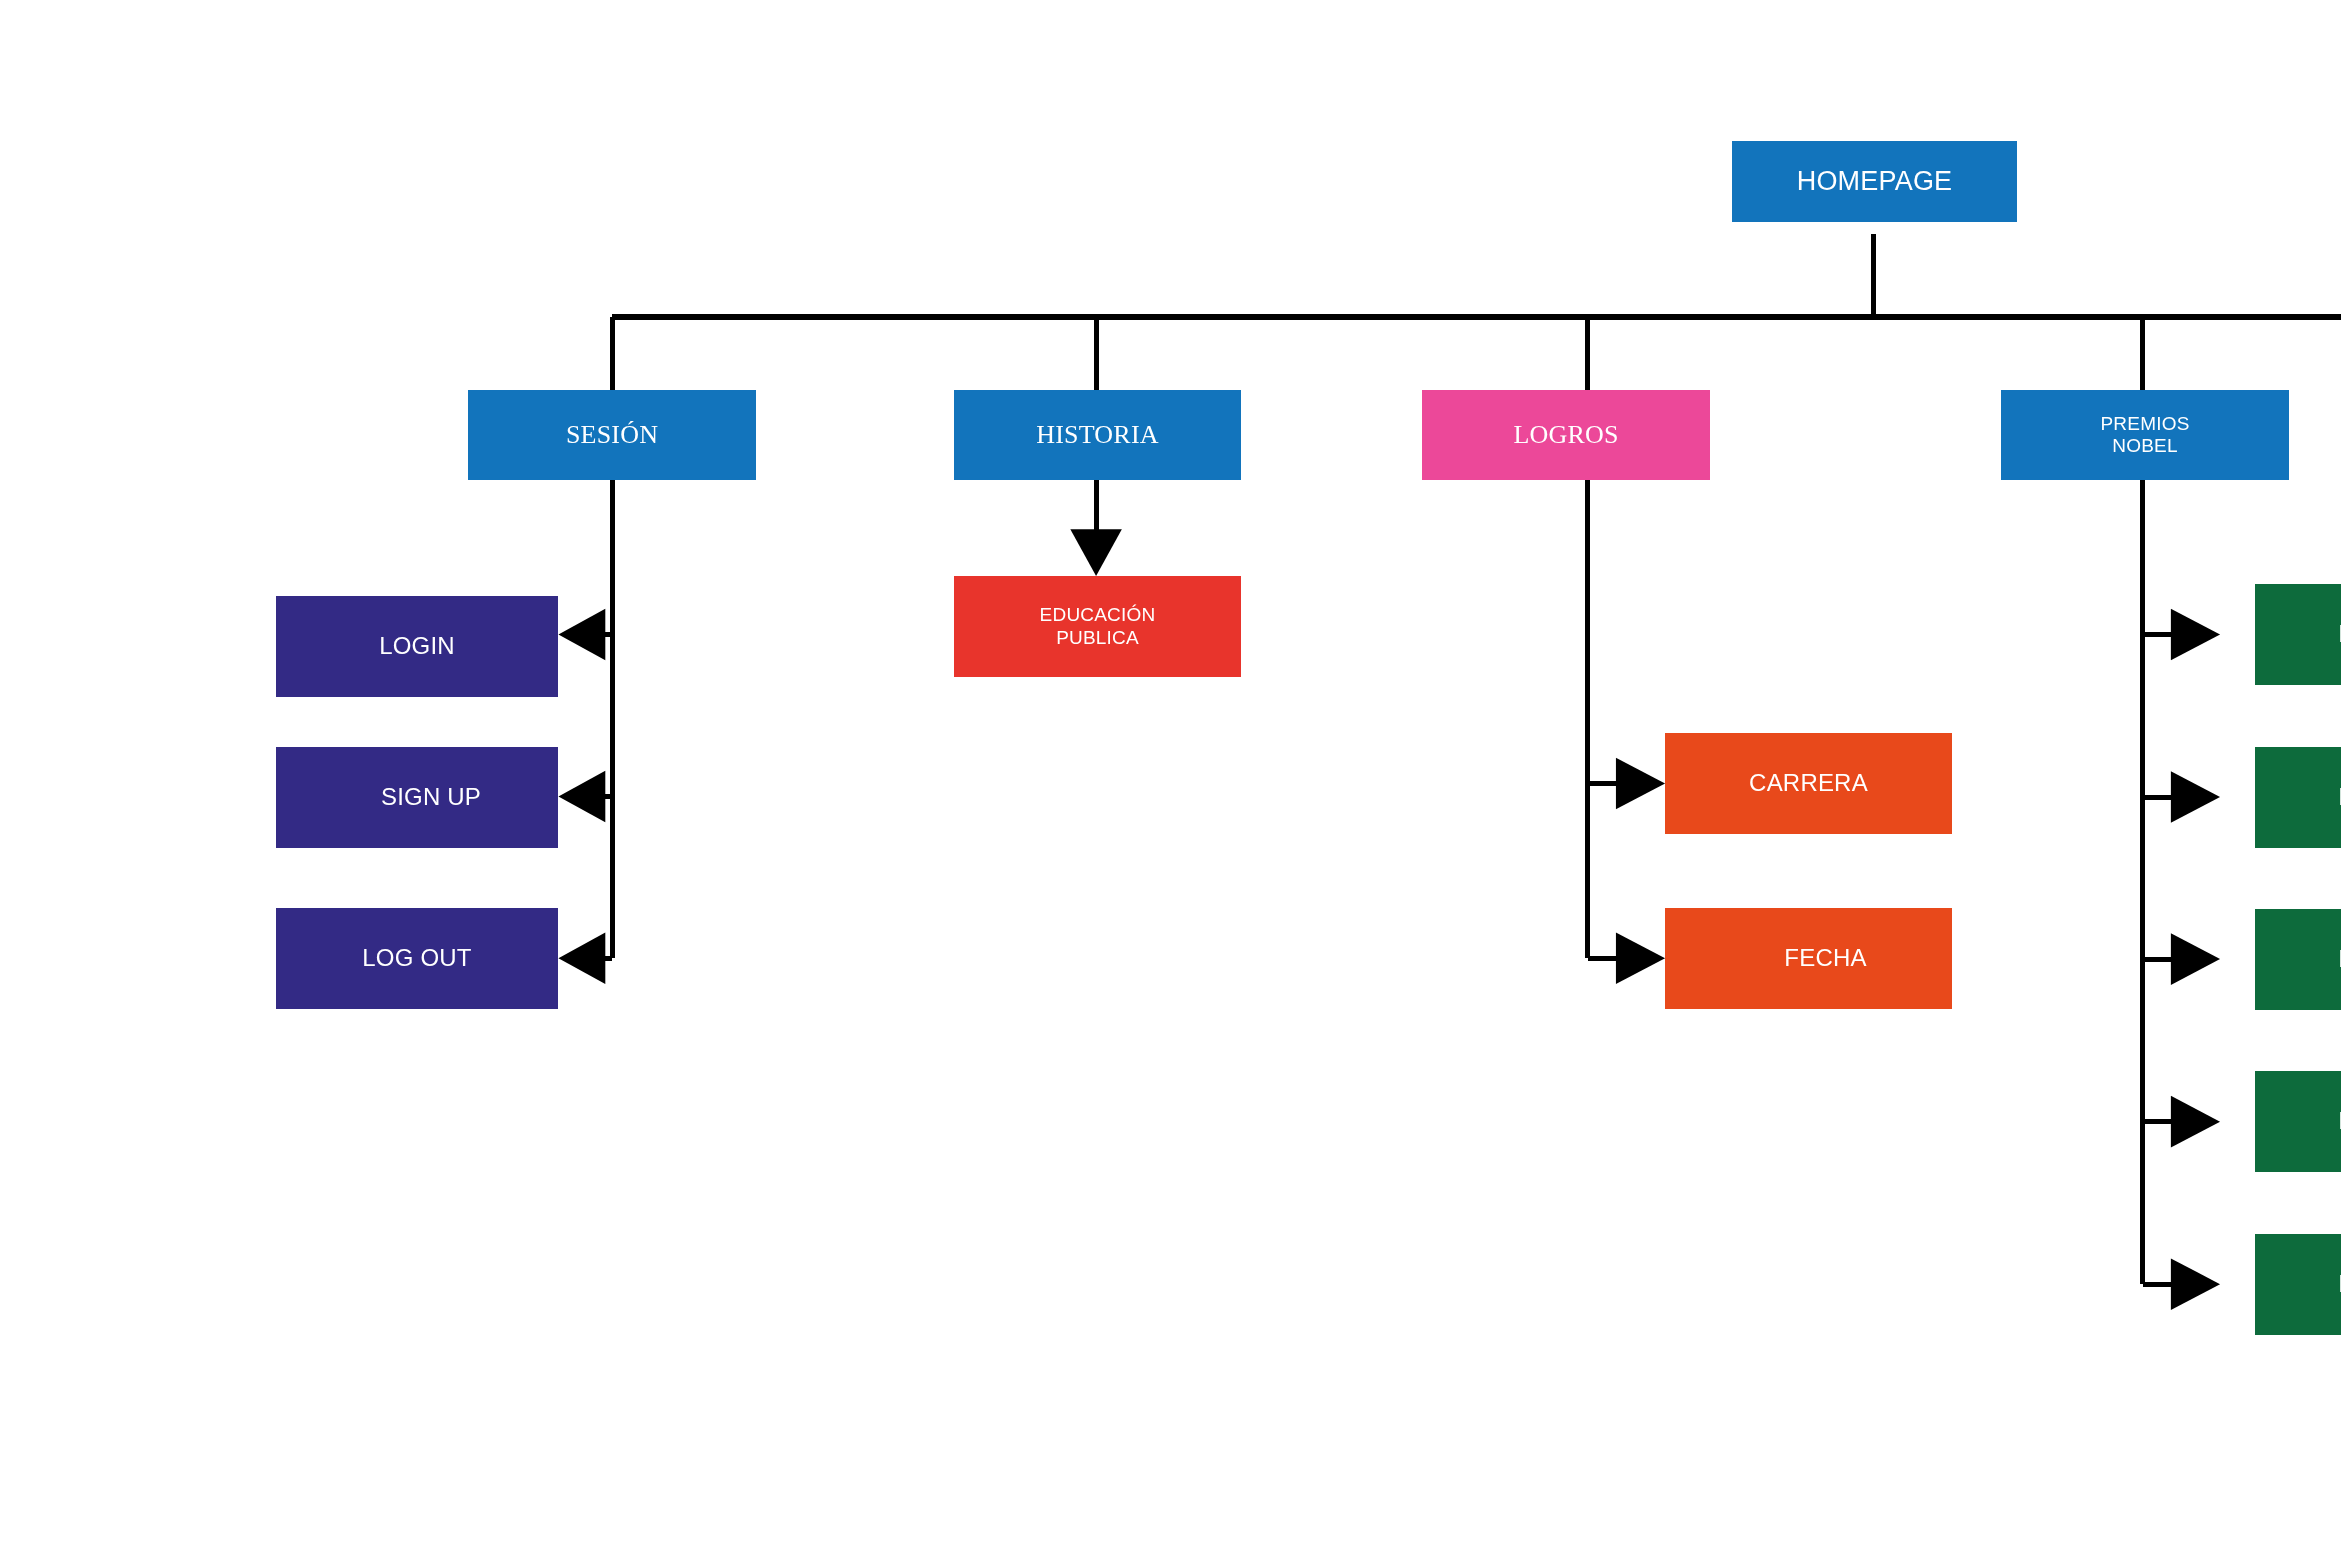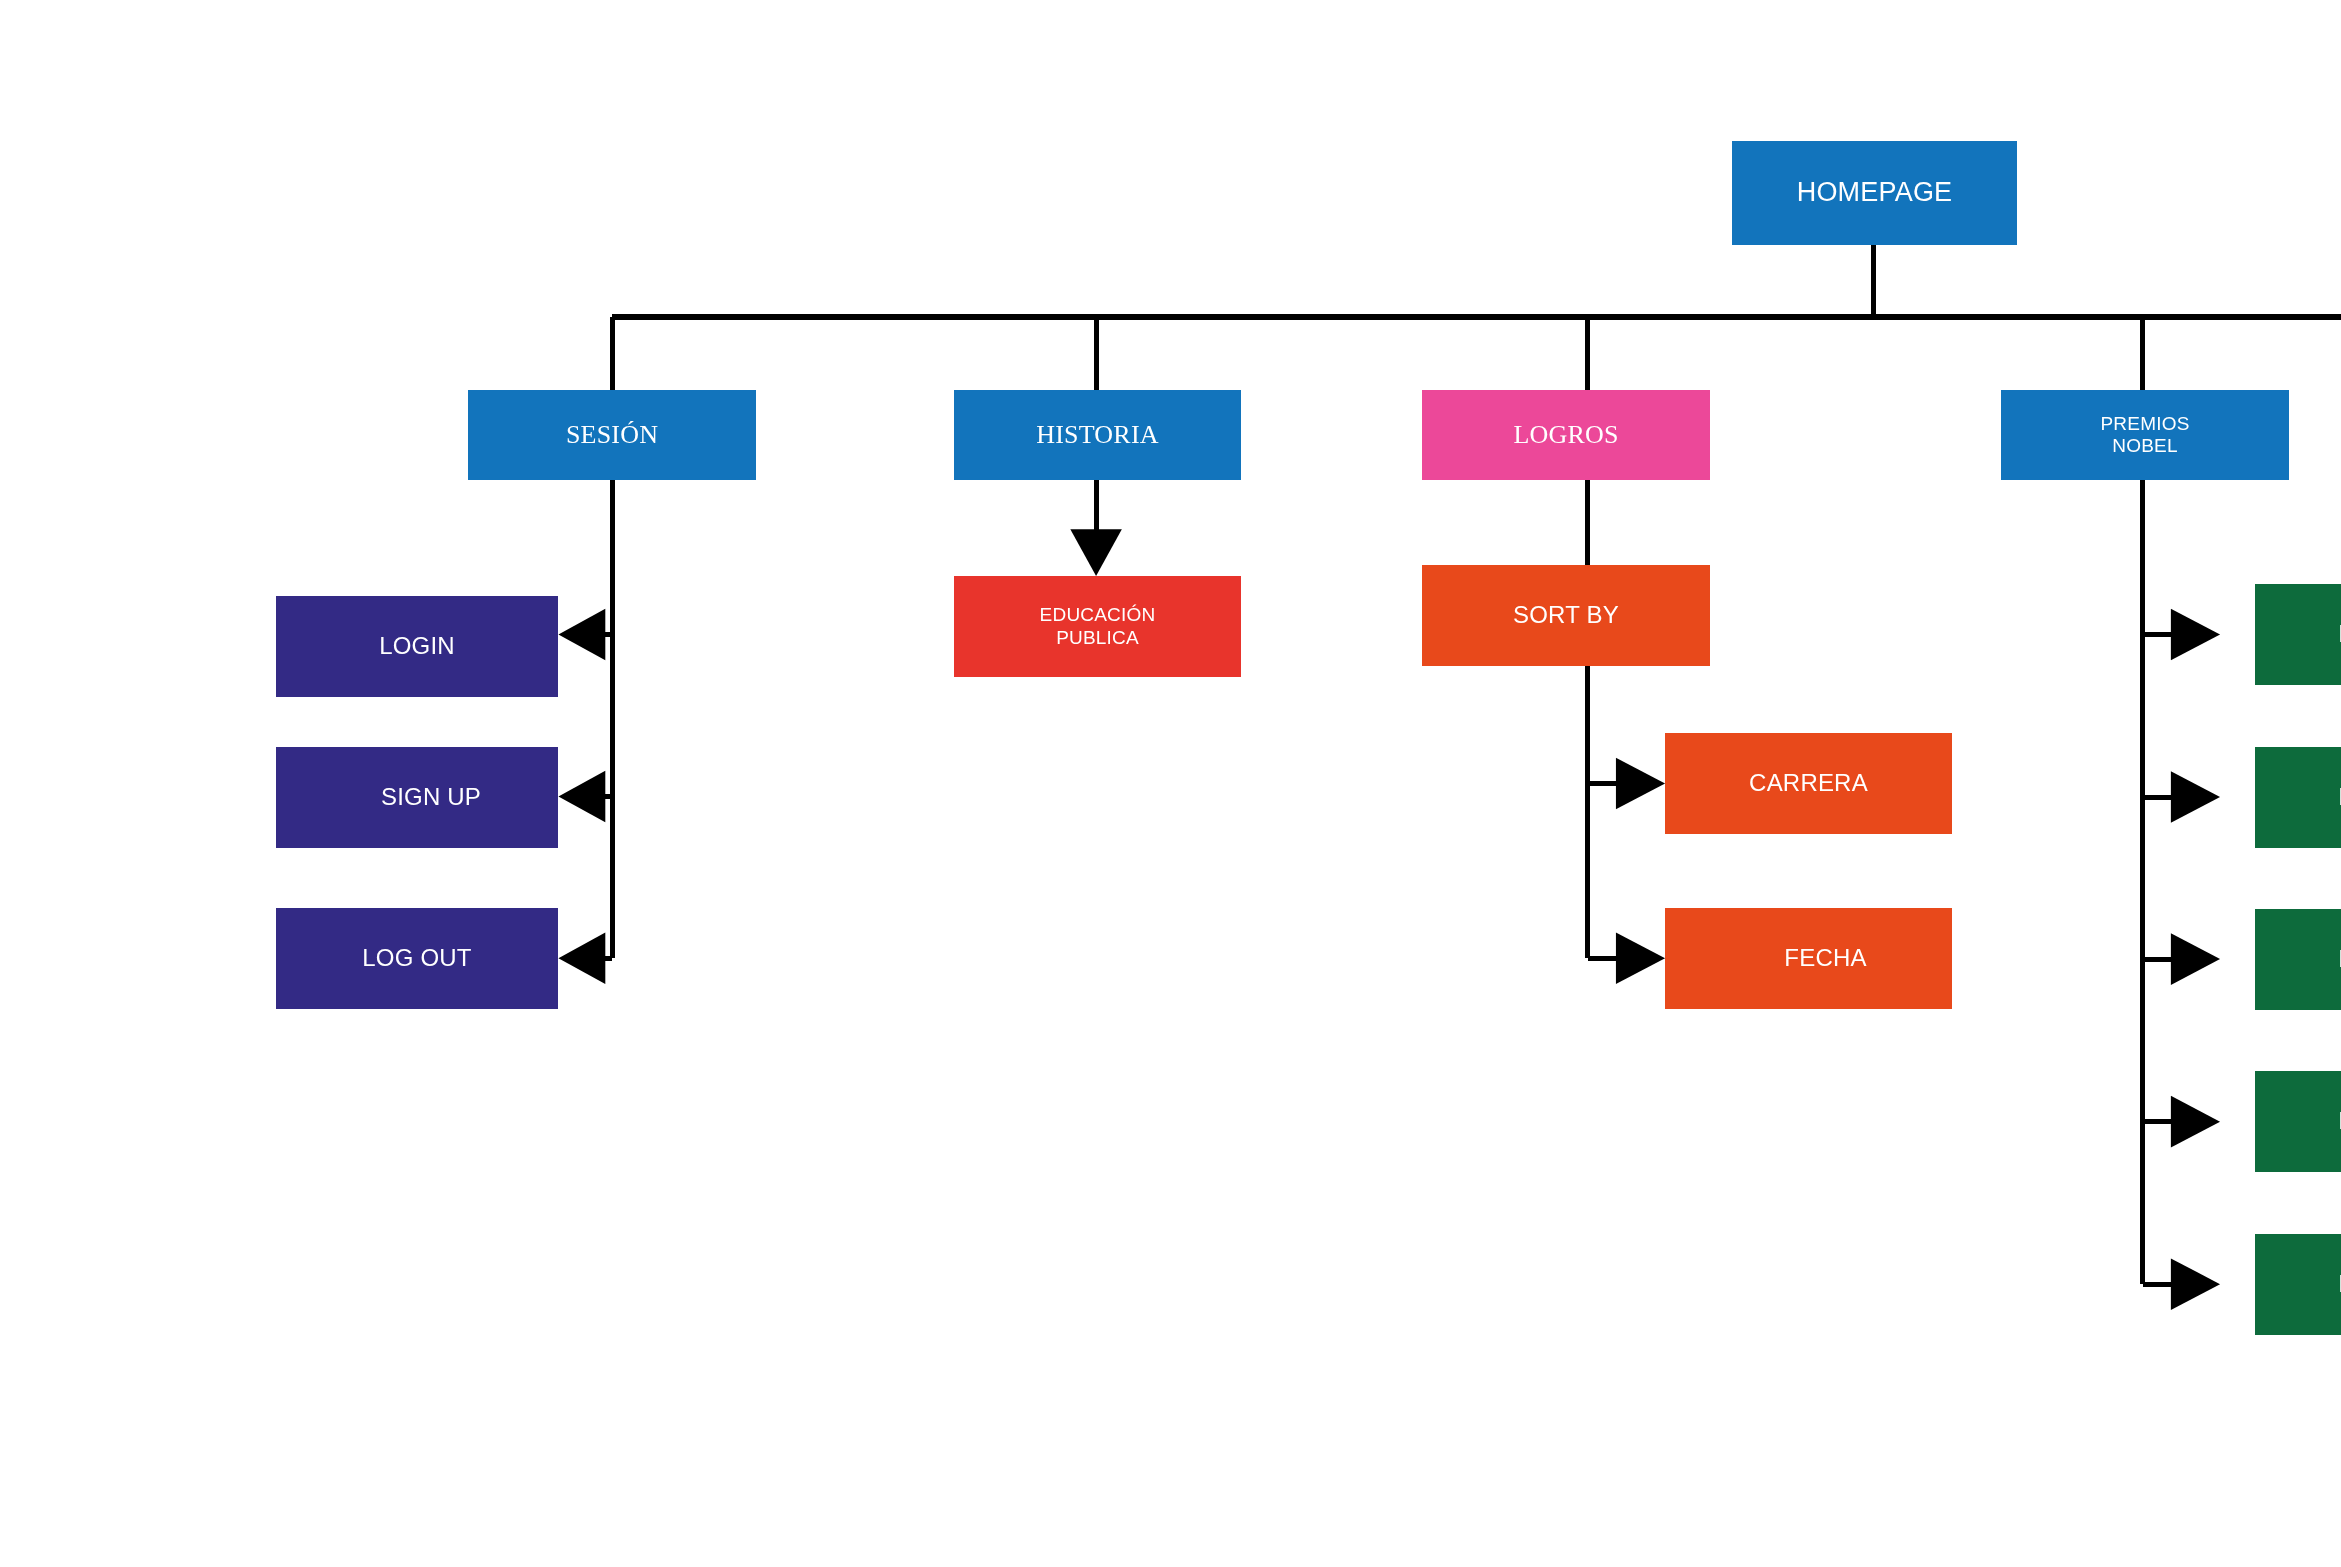--- a/index.html
+++ b/index.html
@@ -111,21 +111,21 @@
       <polygon points="4740,2742 4635,2687 4635,2797"></polygon>
 
       <polygon points="5913,1355 5808,1300 5808,1410"></polygon>
       <polygon points="5913,1701 5808,1646 5808,1756"></polygon>
       <polygon points="5913,2046 5808,1991 5808,2101"></polygon>
 
       <polygon points="7150,1230 7095,1130 7205,1130"></polygon>
     </g>
   </svg>
 
-  <div class="node t-root" style="left:1732px; top:141px; width:285px; height:104px; background:#1274BC;">
+  <div class="node t-root" style="left:1732px; top:141px; width:285px; height:81px; background:#1274BC;">
     <span class="label">HOMEPAGE</span>
   </div>
 
   <div class="node t-lvl1" style="left:468px; top:390px; width:288px; height:90px; background:#1274BC;">
     <span class="label">SESIÓN</span>
   </div>
 
   <div class="node t-lvl1" style="left:954px; top:390px; width:287px; height:90px; background:#1274BC;">
     <span class="label">HISTORIA</span>
   </div>
@@ -149,23 +149,20 @@
 
   <div class="node t-lvl2" style="left:276px; top:908px; width:282px; height:101px; background:#332A85;">
     <span class="label">LOG OUT</span>
   </div>
 
   <div class="node t-lvl2s" style="left:954px; top:576px; width:287px; height:101px; background:#E8342C;">
     <span class="label">EDUCACIÓN
 PUBLICA</span>
   </div>
 
-  <div class="node t-lvl2" style="left:1422px; top:565px; width:288px; height:101px; background:#E8491B;">
-    <span class="label">SORT BY</span>
-  </div>
 
   <div class="node t-lvl2" style="left:1665px; top:733px; width:287px; height:101px; background:#E8491B;">
     <span class="label">CARRERA</span>
   </div>
 
   <div class="node t-lvl2" style="left:1665px; top:908px; width:287px; height:101px; background:#E8491B;padding-left:34px;">
     <span class="label">FECHA</span>
   </div>
 
   <div class="node t-lvl2" style="left:2255px; top:584px; width:283px; height:101px; background:#0D6B3C;">

